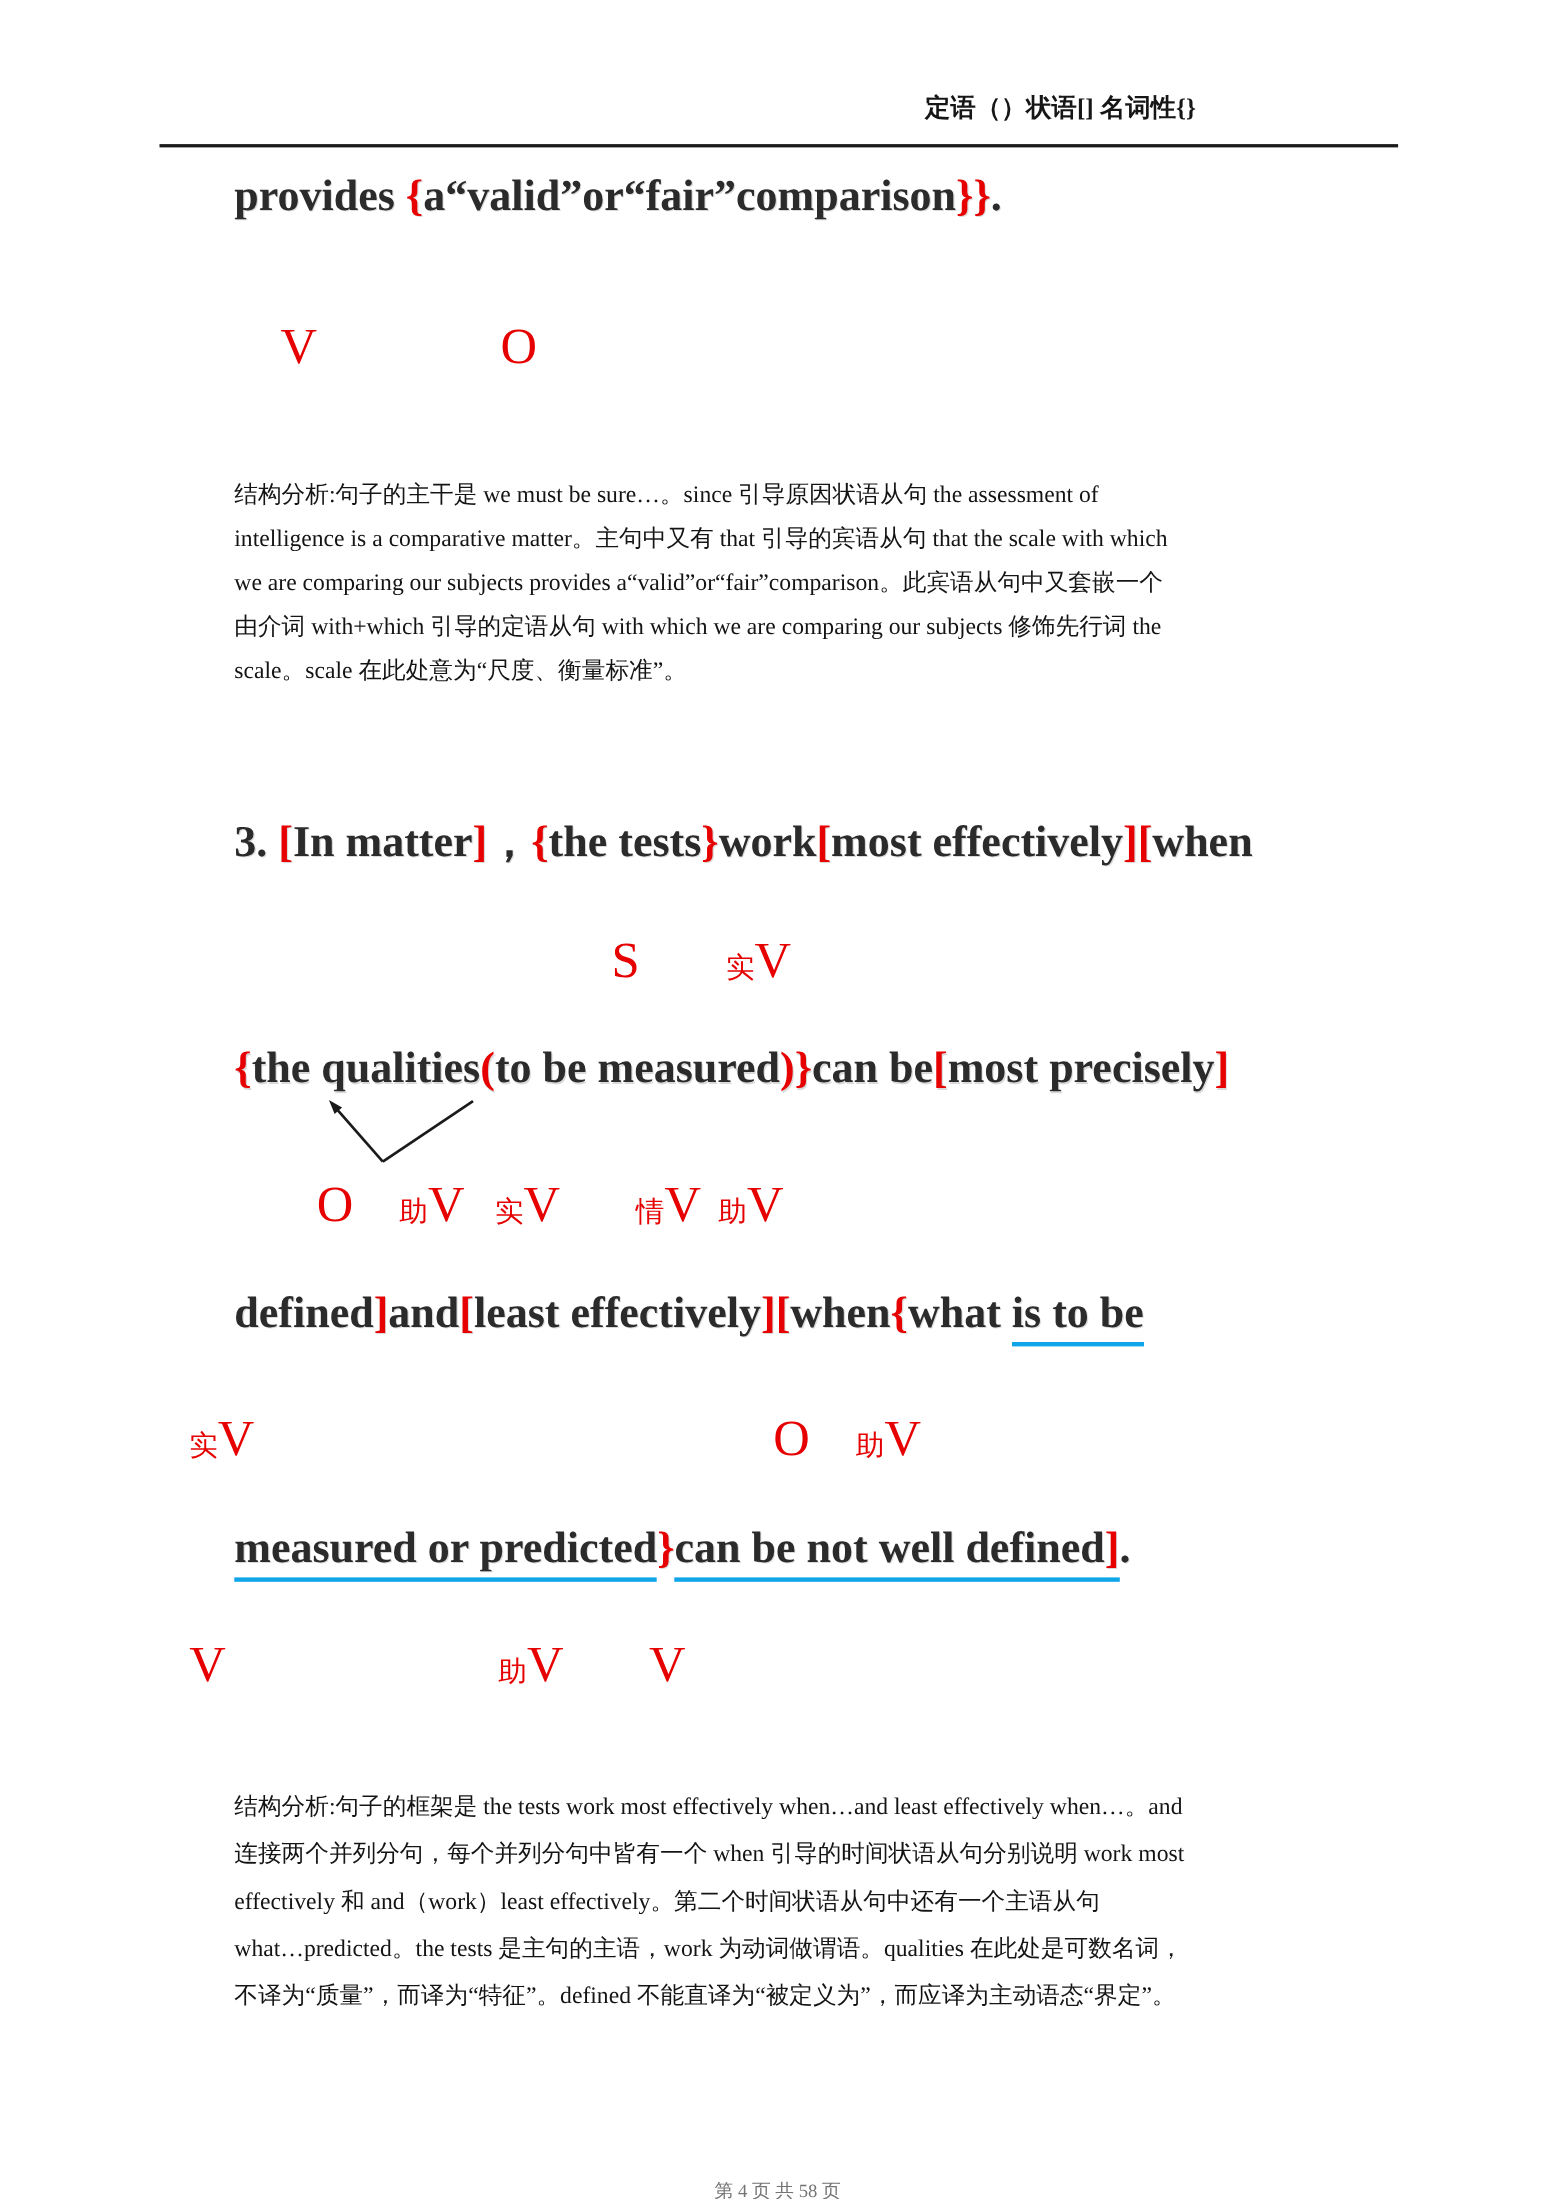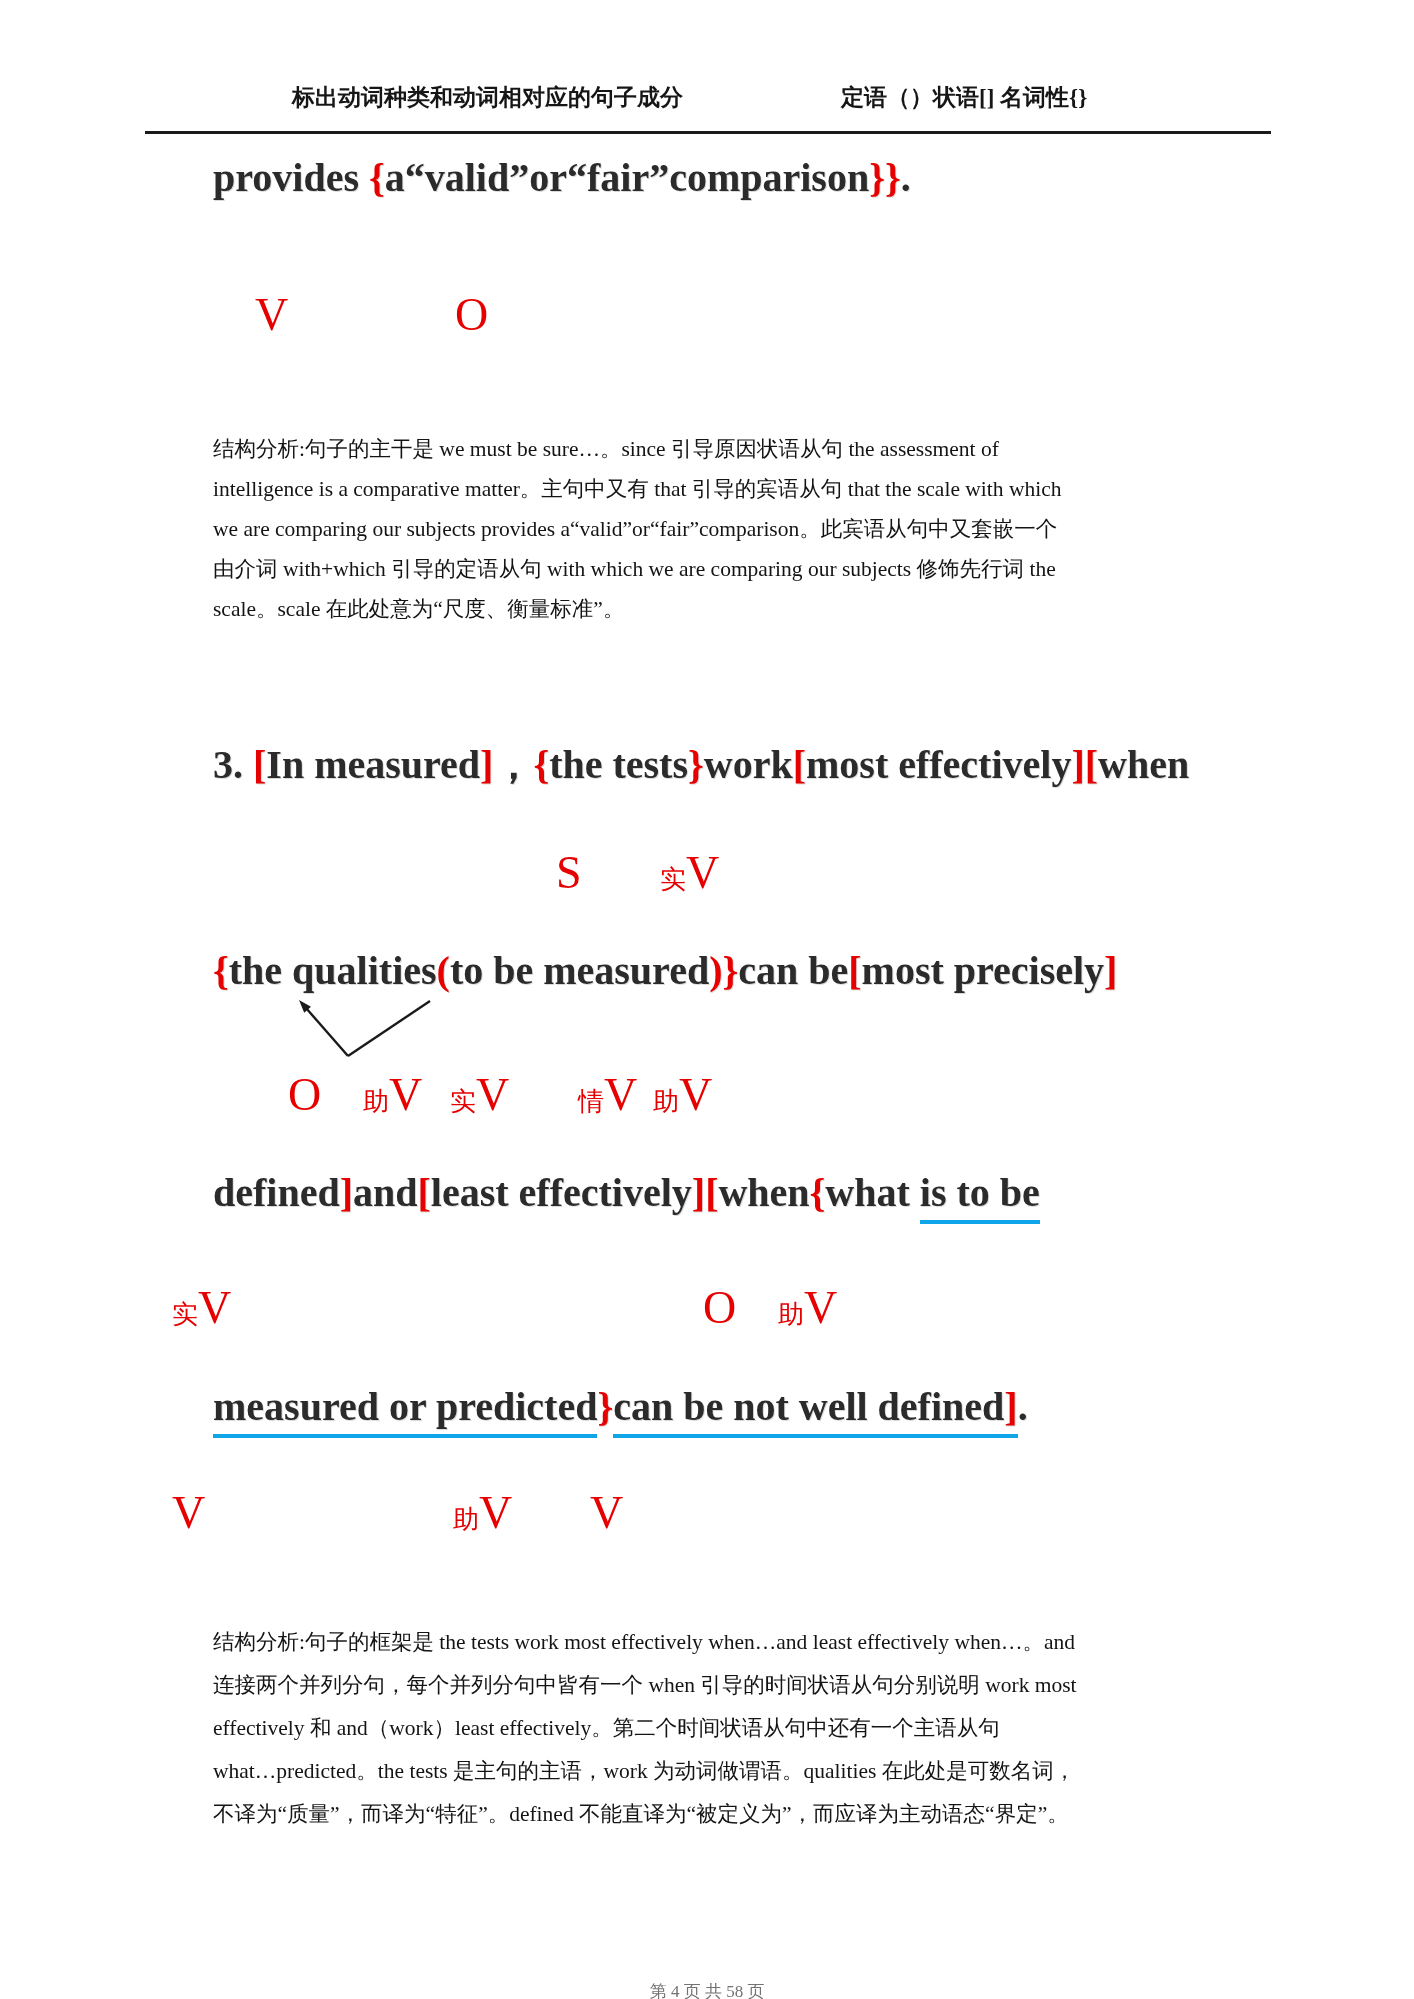--- a/index.html
+++ b/index.html
@@ -86,41 +86,40 @@
     font-size: 17px;
     color: #737373;
     margin-top: 32px;
   }
 </style>
 </head>
 <body>
 
 <div class="page">
 
-  <div class="hdr hdr-left">标出动词种类和动词相对应的句子成分</div>
   <div class="hdr hdr-right">定语（）状语[] 名词性{}</div>
   <div class="rule"></div>
 
   <div class="big" style="top:153px">
     <span>provides </span><span class="rd">{</span><span>a“valid”or“fair”comparison</span><span class="rd">}}</span><span>.</span>
   </div>
 
   <span class="ann" style="left:255px; top:292px">V</span>
   <span class="ann" style="left:455px; top:292px">O</span>
 
   <div class="para" style="top:402px; height:200px">
     <div class="pl" style="top:0px">结构分析:句子的主干是 we must be sure…。since 引导原因状语从句 the assessment of</div>
     <div class="pl" style="top:40px">intelligence is a comparative matter。主句中又有 that 引导的宾语从句 that the scale with which</div>
     <div class="pl" style="top:80px">we are comparing our subjects provides a“valid”or“fair”comparison。此宾语从句中又套嵌一个</div>
     <div class="pl" style="top:120px">由介词 with+which 引导的定语从句 with which we are comparing our subjects 修饰先行词 the</div>
     <div class="pl" style="top:160px">scale。scale 在此处意为“尺度、衡量标准”。</div>
   </div>
 
   <div class="big" style="top:740px">
-    <span>3. </span><span class="rd">[</span><span>In measured</span><span class="rd">]</span><span>，</span><span class="rd">{</span><span>the tests</span><span class="rd">}</span><span>work</span><span class="rd">[</span><span>most effectively</span><span class="rd">][</span><span>when</span>
+    <span>3. </span><span class="rd">[</span><span>In matter</span><span class="rd">]</span><span>，</span><span class="rd">{</span><span>the tests</span><span class="rd">}</span><span>work</span><span class="rd">[</span><span>most effectively</span><span class="rd">][</span><span>when</span>
   </div>
 
   <span class="ann" style="left:556px; top:850px">S</span>
   <span class="ann" style="left:660px; top:850px"><span class="cjk">实</span><span>V</span></span>
 
   <div class="big" style="top:946px">
     <span class="rd">{</span><span>the qualities</span><span class="rd">(</span><span>to be measured</span><span class="rd">)}</span><span>can be</span><span class="rd">[</span><span>most precisely</span><span class="rd">]</span>
   </div>
 
   <div class="arrow-wrap">

